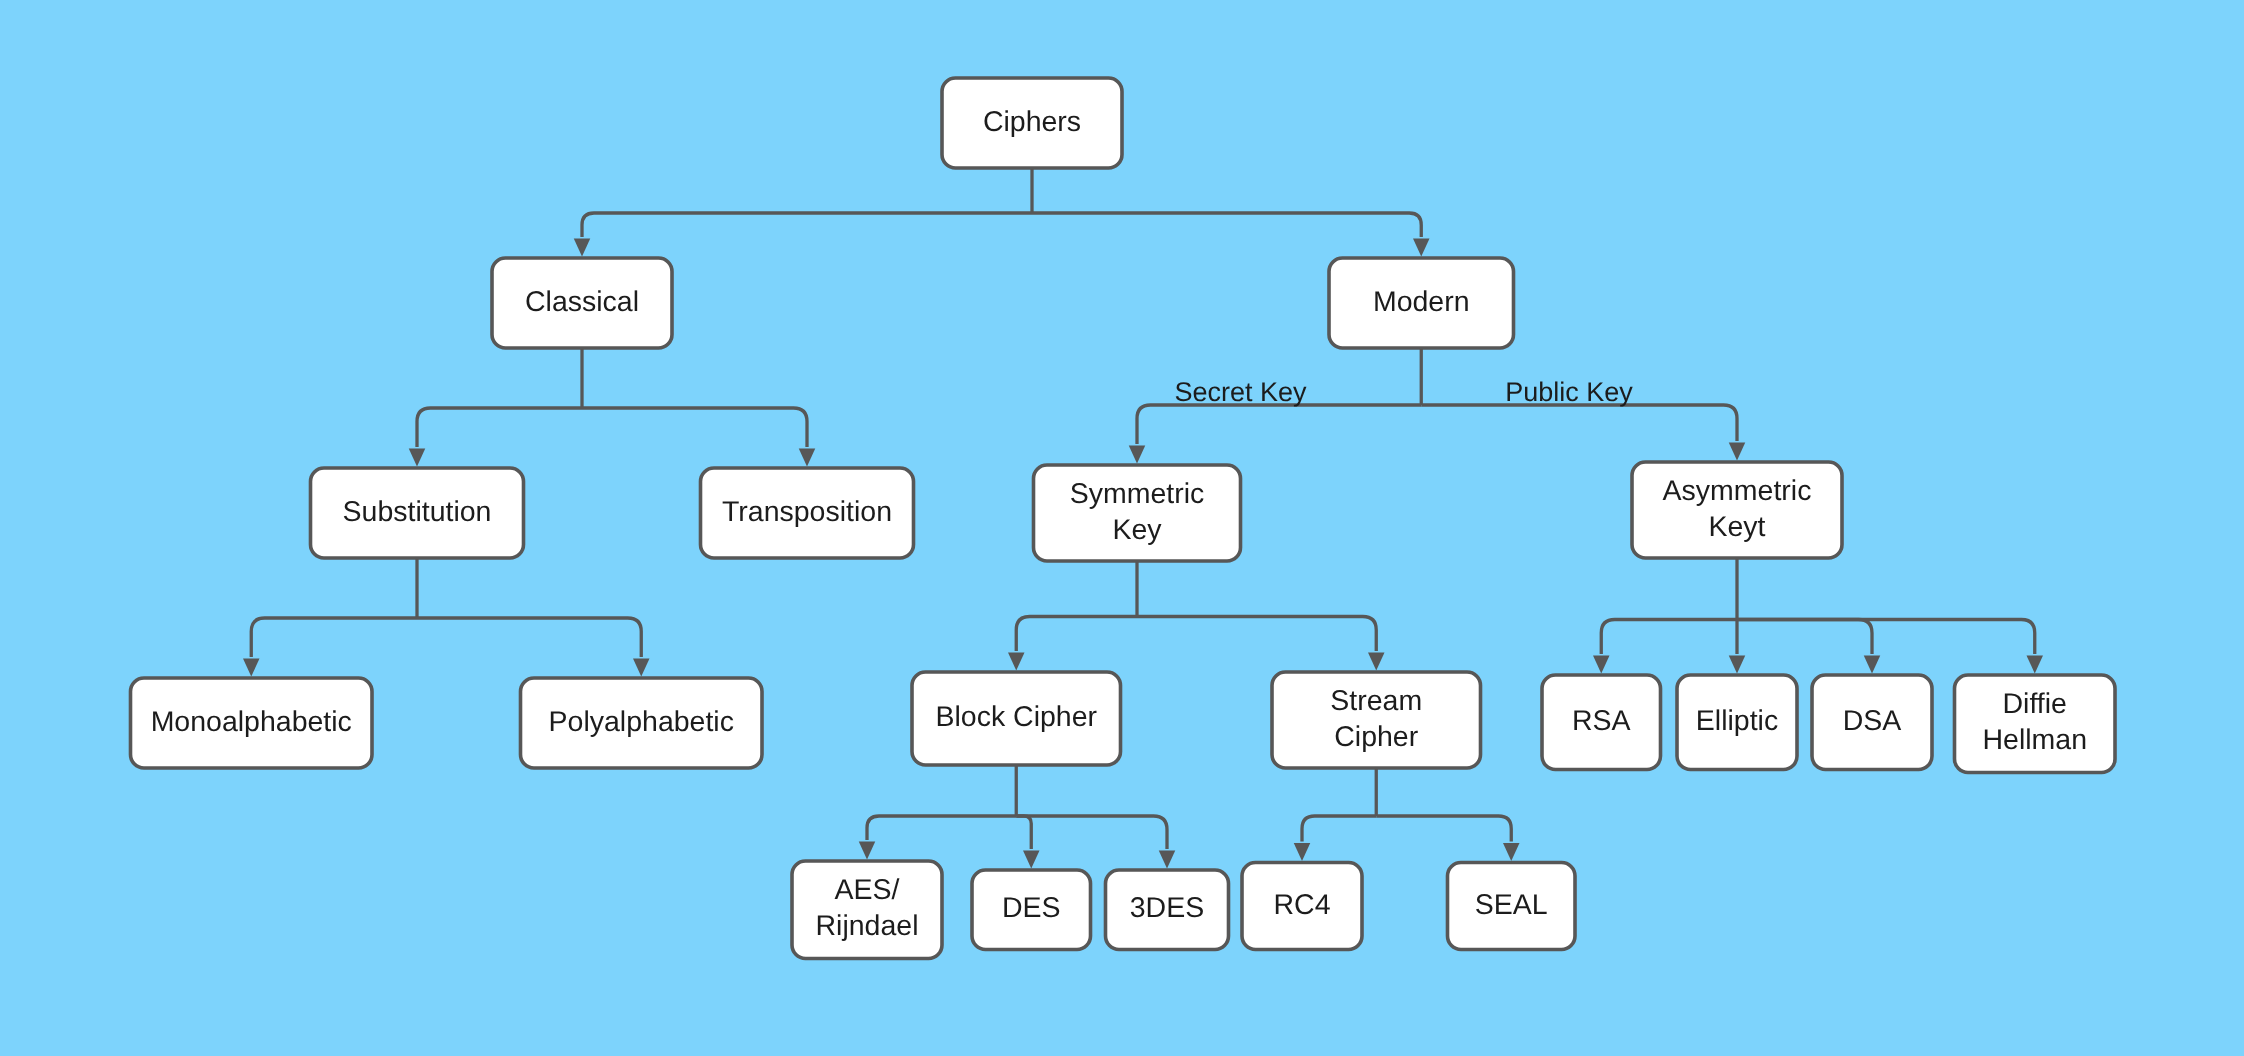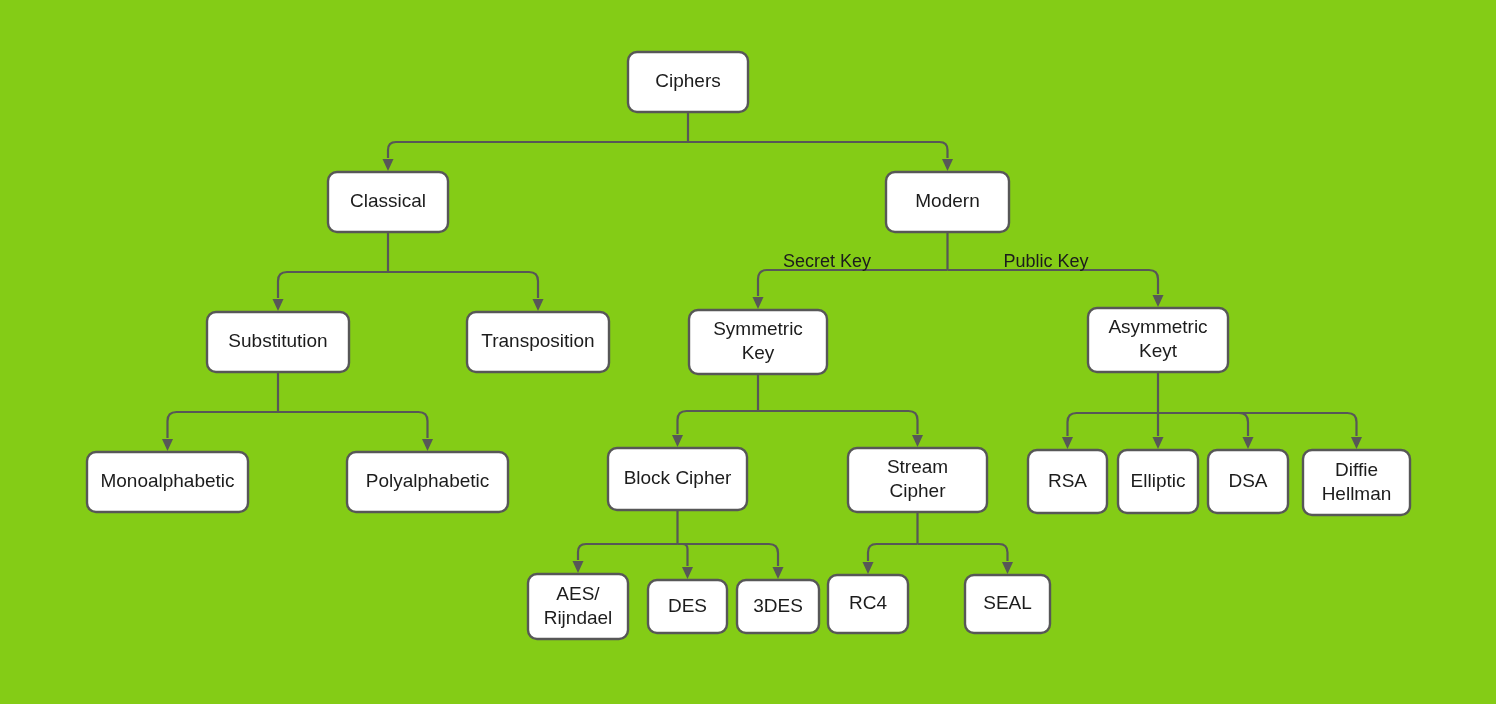--- a/index.html
+++ b/index.html
@@ -10,21 +10,21 @@
   body {
     width: 1496px;
     height: 704px;
     overflow: hidden;
     font-family: "Liberation Sans", sans-serif;
   }
   #diagram-root {
     position: relative;
     width: 1496px;
     height: 704px;
-    background: #84cc16;
+    background: #7dd3fc;
   }
   svg#flow {
     display: block;
     width: 1496px;
     height: 704px;
   }
   .node-box {
     fill: #ffffff;
     stroke: #575757;
     stroke-width: 2.4;

